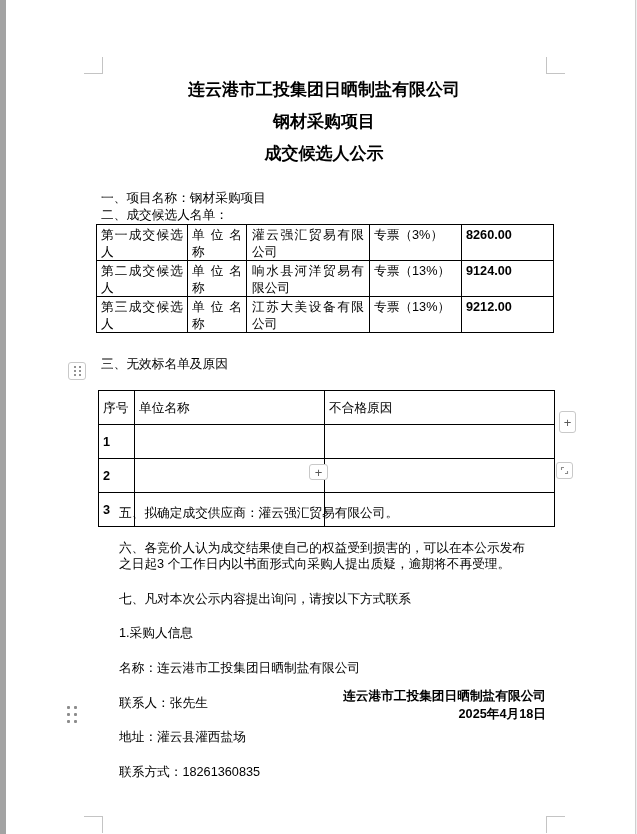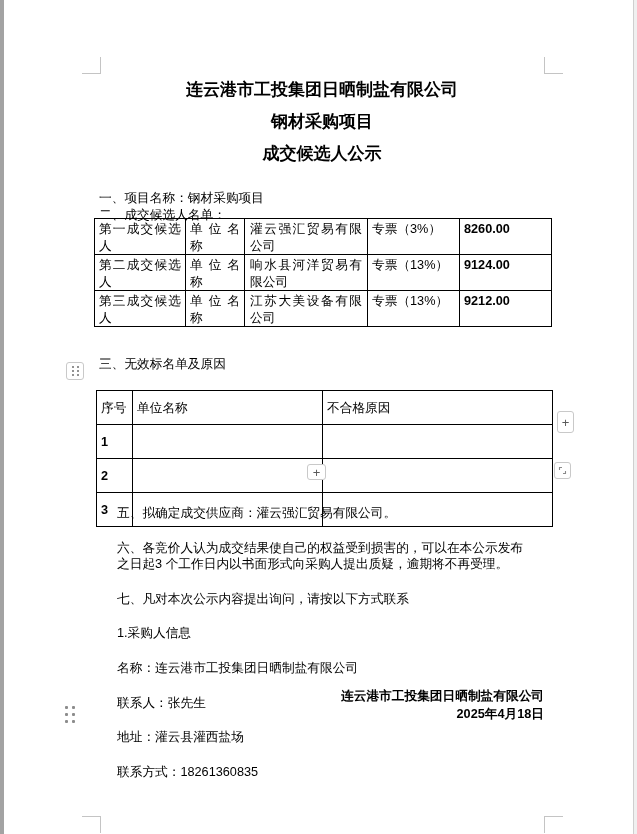--- a/index.html
+++ b/index.html
@@ -3,38 +3,38 @@
 <meta charset="utf-8">
 <style>
   html,body{margin:0;padding:0;}
   body{
     width:637px;height:834px;position:relative;overflow:hidden;
     background:#f0f0f0;color:#000;
     font-family:"Liberation Sans","DejaVu Sans",sans-serif;
   }
   .page{
     position:absolute;left:0;top:0;width:629px;height:834px;background:#fff;
-    border-left:4px solid #a3a3a3;border-right:1px solid #cfcfcf;
+    border-left:6px solid #a3a3a3;border-right:1px solid #cfcfcf;
   }
   
   .crop{position:absolute;width:18px;height:16px;}
   .crop.tl{left:78px;top:57px;border-right:1px solid #c4c4c4;border-bottom:1px solid #c4c4c4;}
   .crop.tr{left:540px;top:57px;border-left:1px solid #c4c4c4;border-bottom:1px solid #c4c4c4;}
   .crop.bl{left:78px;top:816px;border-right:1px solid #c4c4c4;border-top:1px solid #c4c4c4;}
   .crop.br{left:540px;top:816px;border-left:1px solid #c4c4c4;border-top:1px solid #c4c4c4;}
 
   .title{position:absolute;left:96px;width:444px;text-align:center;
     font-weight:bold;font-size:17px;line-height:20px;margin:0;}
   #title1{top:80px}#title2{top:112px}#title3{top:144px}
 
   .hline{position:absolute;left:95px;margin:0;font-size:12.7px;line-height:17px;width:460px;}
   #sec1{top:190px}#sec2{top:207px}#sec3{top:356px}
 
   table{border-collapse:collapse;table-layout:fixed;}
-  .twrap1{position:absolute;left:90px;top:218px;}
+  .twrap1{position:absolute;left:90px;top:224px;}
   .t1{width:458px;}
   .t1 td{border:1px solid #000;vertical-align:top;padding:2px 4px 0 4px;
     font-size:12.7px;line-height:16.5px;overflow:hidden;}
   .t1 tr{height:36px;}
   .t1 .c-company{padding:2px 5px 0 5px;margin-left:25px;}
   .jt{text-align:justify;text-justify:inter-ideograph;}
   .c-price{font-size:12px;font-weight:bold;}
 
   .twrap2{position:absolute;left:92px;top:390px;}
   .t2{width:456px;}

